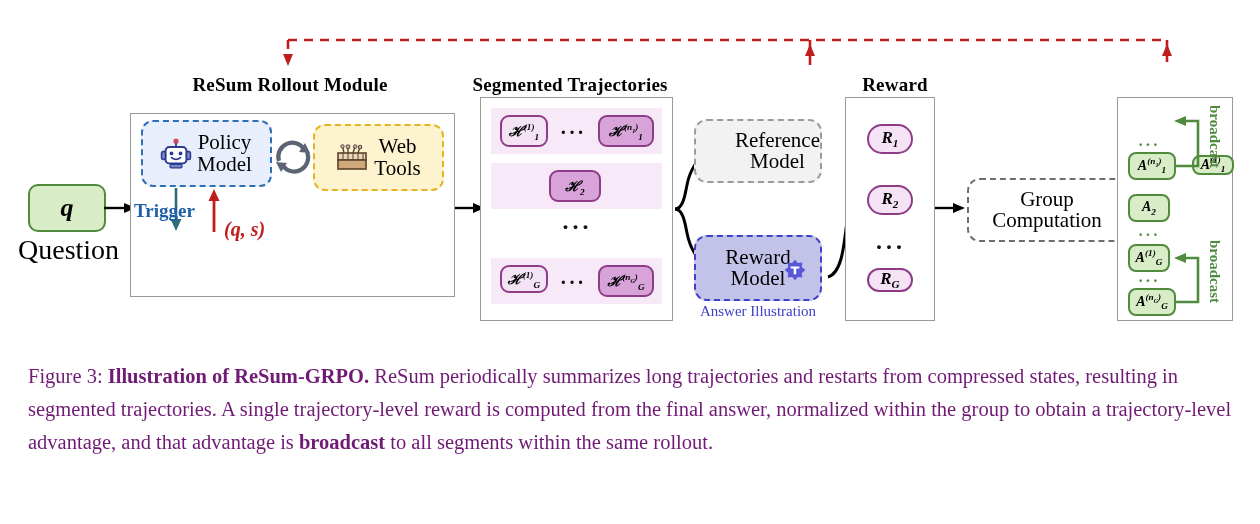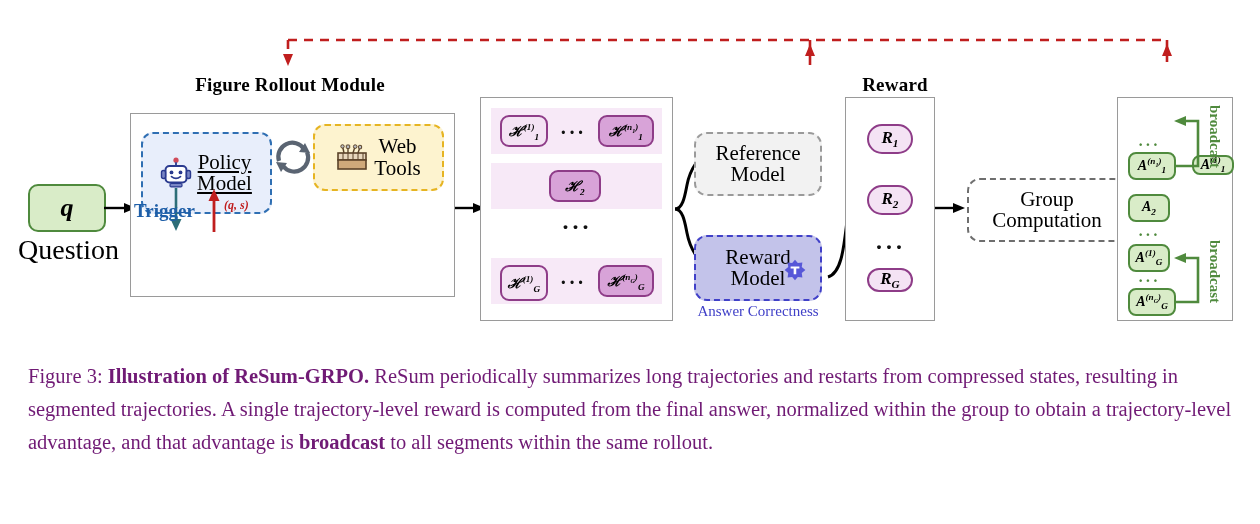--- a/index.html
+++ b/index.html
@@ -99,21 +99,21 @@
     font-size:14px;white-space:nowrap;
   }
   .gdots{color:#4f8a3d;font-weight:bold;font-size:16px;letter-spacing:2px;text-align:center;}
   .bcast{
     font-family:"Liberation Serif", serif;font-weight:bold;font-size:15px;color:#4f8a3d;
     writing-mode:vertical-rl;text-orientation:mixed;white-space:nowrap;
   }
 
   
   .trigger-lbl{font-family:"Liberation Serif", serif;font-weight:bold;font-size:19px;color:#1f5fa8;white-space:nowrap;}
-  .qs-lbl{font-family:"Liberation Serif", serif;font-style:italic;font-weight:bold;font-size:12px;color:#c01e1e;white-space:nowrap;}
+  .qs-lbl{font-family:"Liberation Serif", serif;font-style:italic;font-weight:bold;font-size:20px;color:#c01e1e;white-space:nowrap;margin-top:20px;}
 
   
   .caption{
     position:absolute;left:28px;top:360px;width:1205px;
     font-family:"Liberation Serif", serif;font-size:20.5px;line-height:1.62;
     text-align:left;color:#701a75;
   }
   .caption b{font-weight:bold;}
 
   svg{overflow:visible;}
@@ -128,39 +128,40 @@
       <path d="M288,40 L1167,40"></path>
       <path d="M288,40 L288,56"></path>
       <path d="M810,40 L810,70"></path>
       <path d="M1167,40 L1167,62"></path>
     </g>
     <polygon points="288,66 283,54 293,54" fill="#c01e1e"></polygon>
     <polygon points="810,44 805,56 815,56" fill="#c01e1e"></polygon>
     <polygon points="1167,44 1162,56 1172,56" fill="#c01e1e"></polygon>
   </svg>
 
-  <div class="abs col-title" style="left:120px;top:74px;width:340px;">Figure Rollout Module</div>
-
+  <div class="abs col-title" style="left:120px;top:74px;width:340px;">ReSum Rollout Module</div>
+
+  <div class="abs col-title" style="left:455px;top:74px;width:230px;">Segmented Trajectories</div>
 
   <div class="abs col-title" style="left:836px;top:74px;width:118px;">Reward</div>
 
 
   <div class="abs qbox" style="left:28px;top:184px;width:78px;height:48px;">
     <span class="qglyph">q</span>
   </div>
   <div class="abs qcap" style="left:18px;top:234px;width:100px;">Question</div>
 
   <svg class="abs" style="left:104px;top:196px;width:36px;height:26px;">
     <line x1="0" y1="12" x2="22" y2="12" stroke="#000" stroke-width="2.4"></line>
     <polygon points="32,12 20,7 20,17" fill="#000"></polygon>
   </svg>
 
   <div class="abs panel" style="left:130px;top:113px;width:325px;height:184px;"></div>
 
-  <div class="abs policy-box" style="left:141px;top:132px;width:131px;height:82px;text-decoration:underline;">
+  <div class="abs policy-box" style="left:141px;top:120px;width:131px;height:67px;">
     <svg width="30" height="32" viewBox="0 0 30 32">
       <circle cx="15" cy="3.2" r="2.6" fill="#d04a5a"></circle>
       <line x1="15" y1="5.2" x2="15" y2="9" stroke="#2a3a8f" stroke-width="1.8"></line>
       <rect x="4.5" y="9" width="21" height="16.5" rx="4" fill="#fff" stroke="#2a3a8f" stroke-width="2"></rect>
       <rect x="0.5" y="13.5" width="4" height="8" rx="1.8" fill="#7a86c4" stroke="#2a3a8f" stroke-width="1.4"></rect>
       <rect x="25.5" y="13.5" width="4" height="8" rx="1.8" fill="#7a86c4" stroke="#2a3a8f" stroke-width="1.4"></rect>
       <circle cx="10.5" cy="15.4" r="1.9" fill="#2a3a8f"></circle>
       <circle cx="19.5" cy="15.4" r="1.9" fill="#2a3a8f"></circle>
       <path d="M10.5,19.6 Q15,23.2 19.5,19.6" stroke="#2a3a8f" stroke-width="1.7" fill="none" stroke-linecap="round"></path>
       <rect x="9" y="26.5" width="12" height="3.4" rx="1.2" fill="#7a86c4" stroke="#2a3a8f" stroke-width="1.2"></rect>
@@ -236,50 +237,50 @@
 
   <div class="abs traj-row" style="left:491px;top:163px;width:171px;height:46px;">
     <div class="abs hbox dark" style="left:58px;top:7px;width:52px;height:32px;">
       <span>ℋ<sub>2</sub></span>
     </div>
   </div>
 
   <div class="abs dots" style="left:491px;top:214px;width:171px;font-size:24px;">···</div>
 
   <div class="abs traj-row" style="left:491px;top:258px;width:171px;height:46px;">
-    <div class="abs hbox light" style="left:9px;top:7px;width:48px;height:36px;text-align:right;">
+    <div class="abs hbox light" style="left:9px;top:7px;width:48px;height:28px;text-align:right;">
       <span>ℋ<sup>(1)</sup><sub>G</sub></span>
     </div>
     <div class="abs dots" style="left:61px;top:13px;width:42px;">···</div>
     <div class="abs hbox dark" style="left:107px;top:7px;width:56px;height:32px;">
       <span>ℋ<sup>(n<sub>G</sub>)</sup><sub>G</sub></span>
     </div>
   </div>
 
   <svg class="abs" style="left:673px;top:135px;width:70px;height:160px;">
     <path d="M2,74 C10,74 12,60 14,50 C17,34 26,22 38,15" stroke="#000" stroke-width="3" fill="none"></path>
     <polygon points="44,11 31,11 37,22" fill="#000"></polygon>
     <path d="M2,74 C10,74 12,88 14,98 C17,114 26,128 38,136" stroke="#000" stroke-width="3" fill="none"></path>
     <polygon points="44,140 31,140 37,129" fill="#000"></polygon>
   </svg>
 
-  <div class="abs ref-box" style="left:694px;top:132px;width:128px;height:64px;">
+  <div class="abs ref-box" style="left:694px;top:119px;width:128px;height:64px;justify-content:flex-end;">
     <span class="box-label">Reference
 Model</span>
   </div>
 
   <div class="abs rew-box" style="left:694px;top:235px;width:128px;height:66px;">
     <span class="box-label">Reward
 Model</span>
     <svg width="22" height="22" viewBox="0 0 28 28" style="position:absolute;right:14px;bottom:18px;">
       <path d="M14,0.8 L17.6,5.2 L23.4,4.3 L22.6,10.1 L27.2,14 L22.6,17.9 L23.4,23.7 L17.6,22.8 L14,27.2 L10.4,22.8 L4.6,23.7 L5.4,17.9 L0.8,14 L5.4,10.1 L4.6,4.3 L10.4,5.2 Z" fill="#5757d8"></path>
       <path d="M8.4,9.4 L19.6,9.4 L19.6,12.1 L15.6,12.1 L15.6,19.4 L12.3,19.4 L12.3,12.1 L8.4,12.1 Z" fill="#fff"></path>
     </svg>
   </div>
-  <div class="abs ac-label" style="left:690px;top:303px;width:136px;">Answer Correctness</div>
+  <div class="abs ac-label" style="left:690px;top:303px;width:136px;">Answer Illustration</div>
 
   <svg class="abs" style="left:820px;top:185px;width:44px;height:105px;">
     <path d="M8,92 C22,88 24,60 27,36 C29,22 33,14 38,9" stroke="#000" stroke-width="3" fill="none"></path>
     <polygon points="42,2 31,10 40,15" fill="#000"></polygon>
   </svg>
 
   <div class="abs panel" style="left:845px;top:97px;width:90px;height:224px;"></div>
 
   <div class="abs rbox" style="left:867px;top:124px;width:46px;height:30px;">
     <span>R<sub>1</sub></span>

